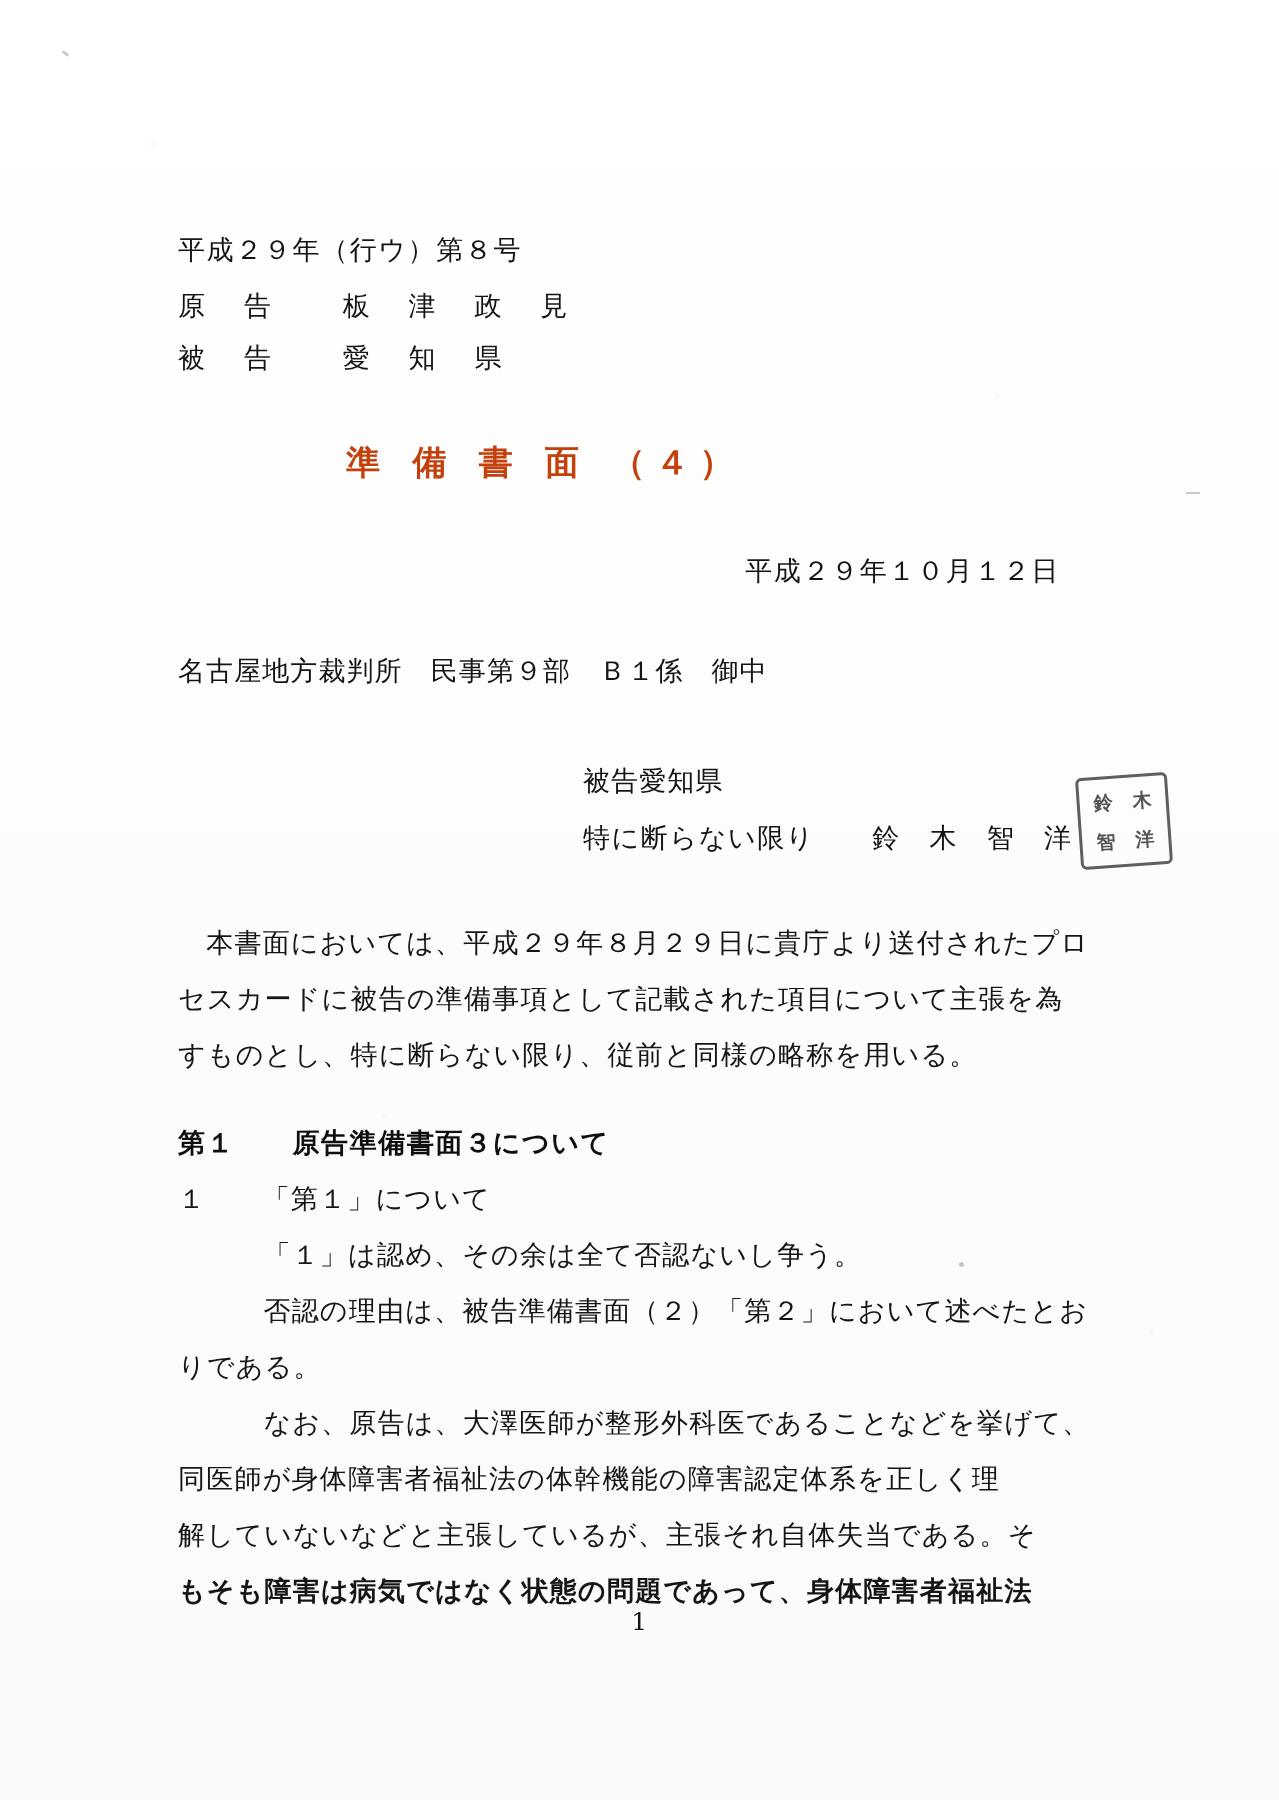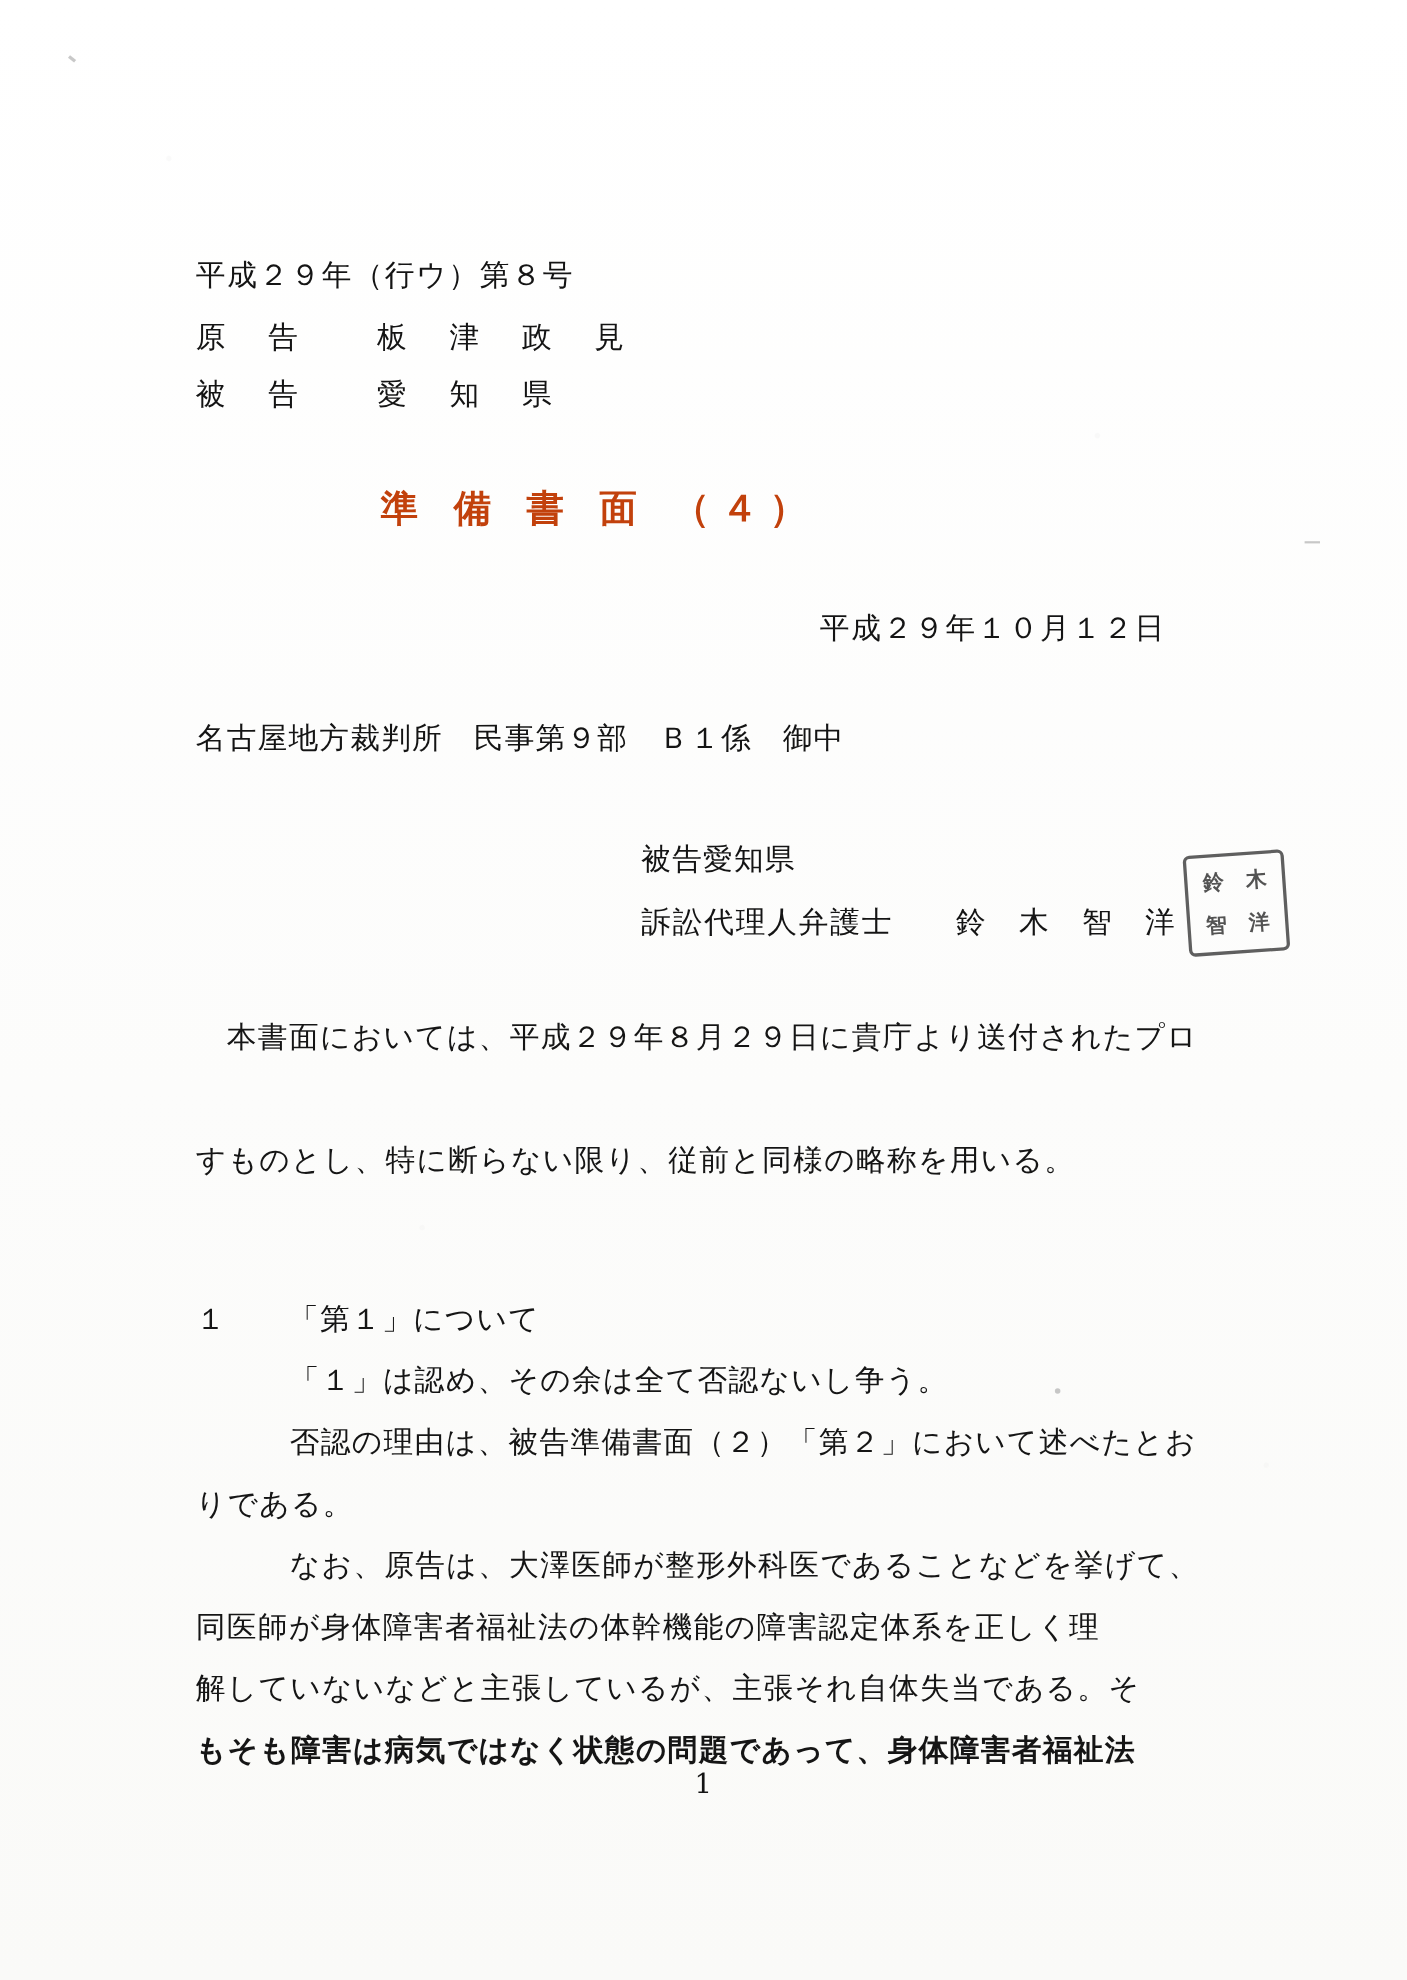--- a/index.html
+++ b/index.html
@@ -183,34 +183,36 @@
     <div class="line party-plaintiff">原　告　　板　津　政　見</div>
     <div class="line party-defendant">被　告　　愛　知　県</div>
 
     <div class="line doc-title">準 備 書 面 （４）</div>
 
     <div class="line doc-date">平成２９年１０月１２日</div>
 
     <div class="line court-line">名古屋地方裁判所　民事第９部　Ｂ１係　御中</div>
 
     <div class="line rep-party">被告愛知県</div>
-    <div class="line rep-attorney">訴訟代理人弁護士　　鈴　木　智　洋</div>
+    <div class="line rep-attorney">特に断らない限り　　鈴　木　智　洋</div>
 
     <div class="seal">
       <div class="seal-grid">
         <div class="seal-ch">鈴</div>
         <div class="seal-ch">木</div>
         <div class="seal-ch">智</div>
         <div class="seal-ch">洋</div>
       </div>
     </div>
 
     <div class="line body-line" style="left:178px; top:925px;">　本書面においては、平成２９年８月２９日に貴庁より送付されたプロ</div>
+    <div class="line body-line" style="left:178px; top:981px;">セスカードに被告の準備事項として記載された項目について主張を為</div>
     <div class="line body-line" style="left:178px; top:1037px;">すものとし、特に断らない限り、従前と同様の略称を用いる。</div>
 
+    <div class="line heading-line" style="left:178px; top:1125px;">第１　　原告準備書面３について</div>
     <div class="line body-line" style="left:178px; top:1181px;">１　　「第１」について</div>
 
     <div class="line body-line" style="left:207px; top:1237px;">　　「１」は認め、その余は全て否認ないし争う。</div>
 
     <div class="line body-line" style="left:207px; top:1293px;">　　否認の理由は、被告準備書面（２）「第２」において述べたとお</div>
     <div class="line body-line" style="left:178px; top:1349px;">りである。</div>
 
     <div class="line body-line" style="left:207px; top:1405px;">　　なお、原告は、大澤医師が整形外科医であることなどを挙げて、</div>
     <div class="line body-line" style="left:178px; top:1461px;">同医師が身体障害者福祉法の体幹機能の障害認定体系を正しく理</div>
     <div class="line body-line" style="left:178px; top:1517px;">解していないなどと主張しているが、主張それ自体失当である。そ</div>

